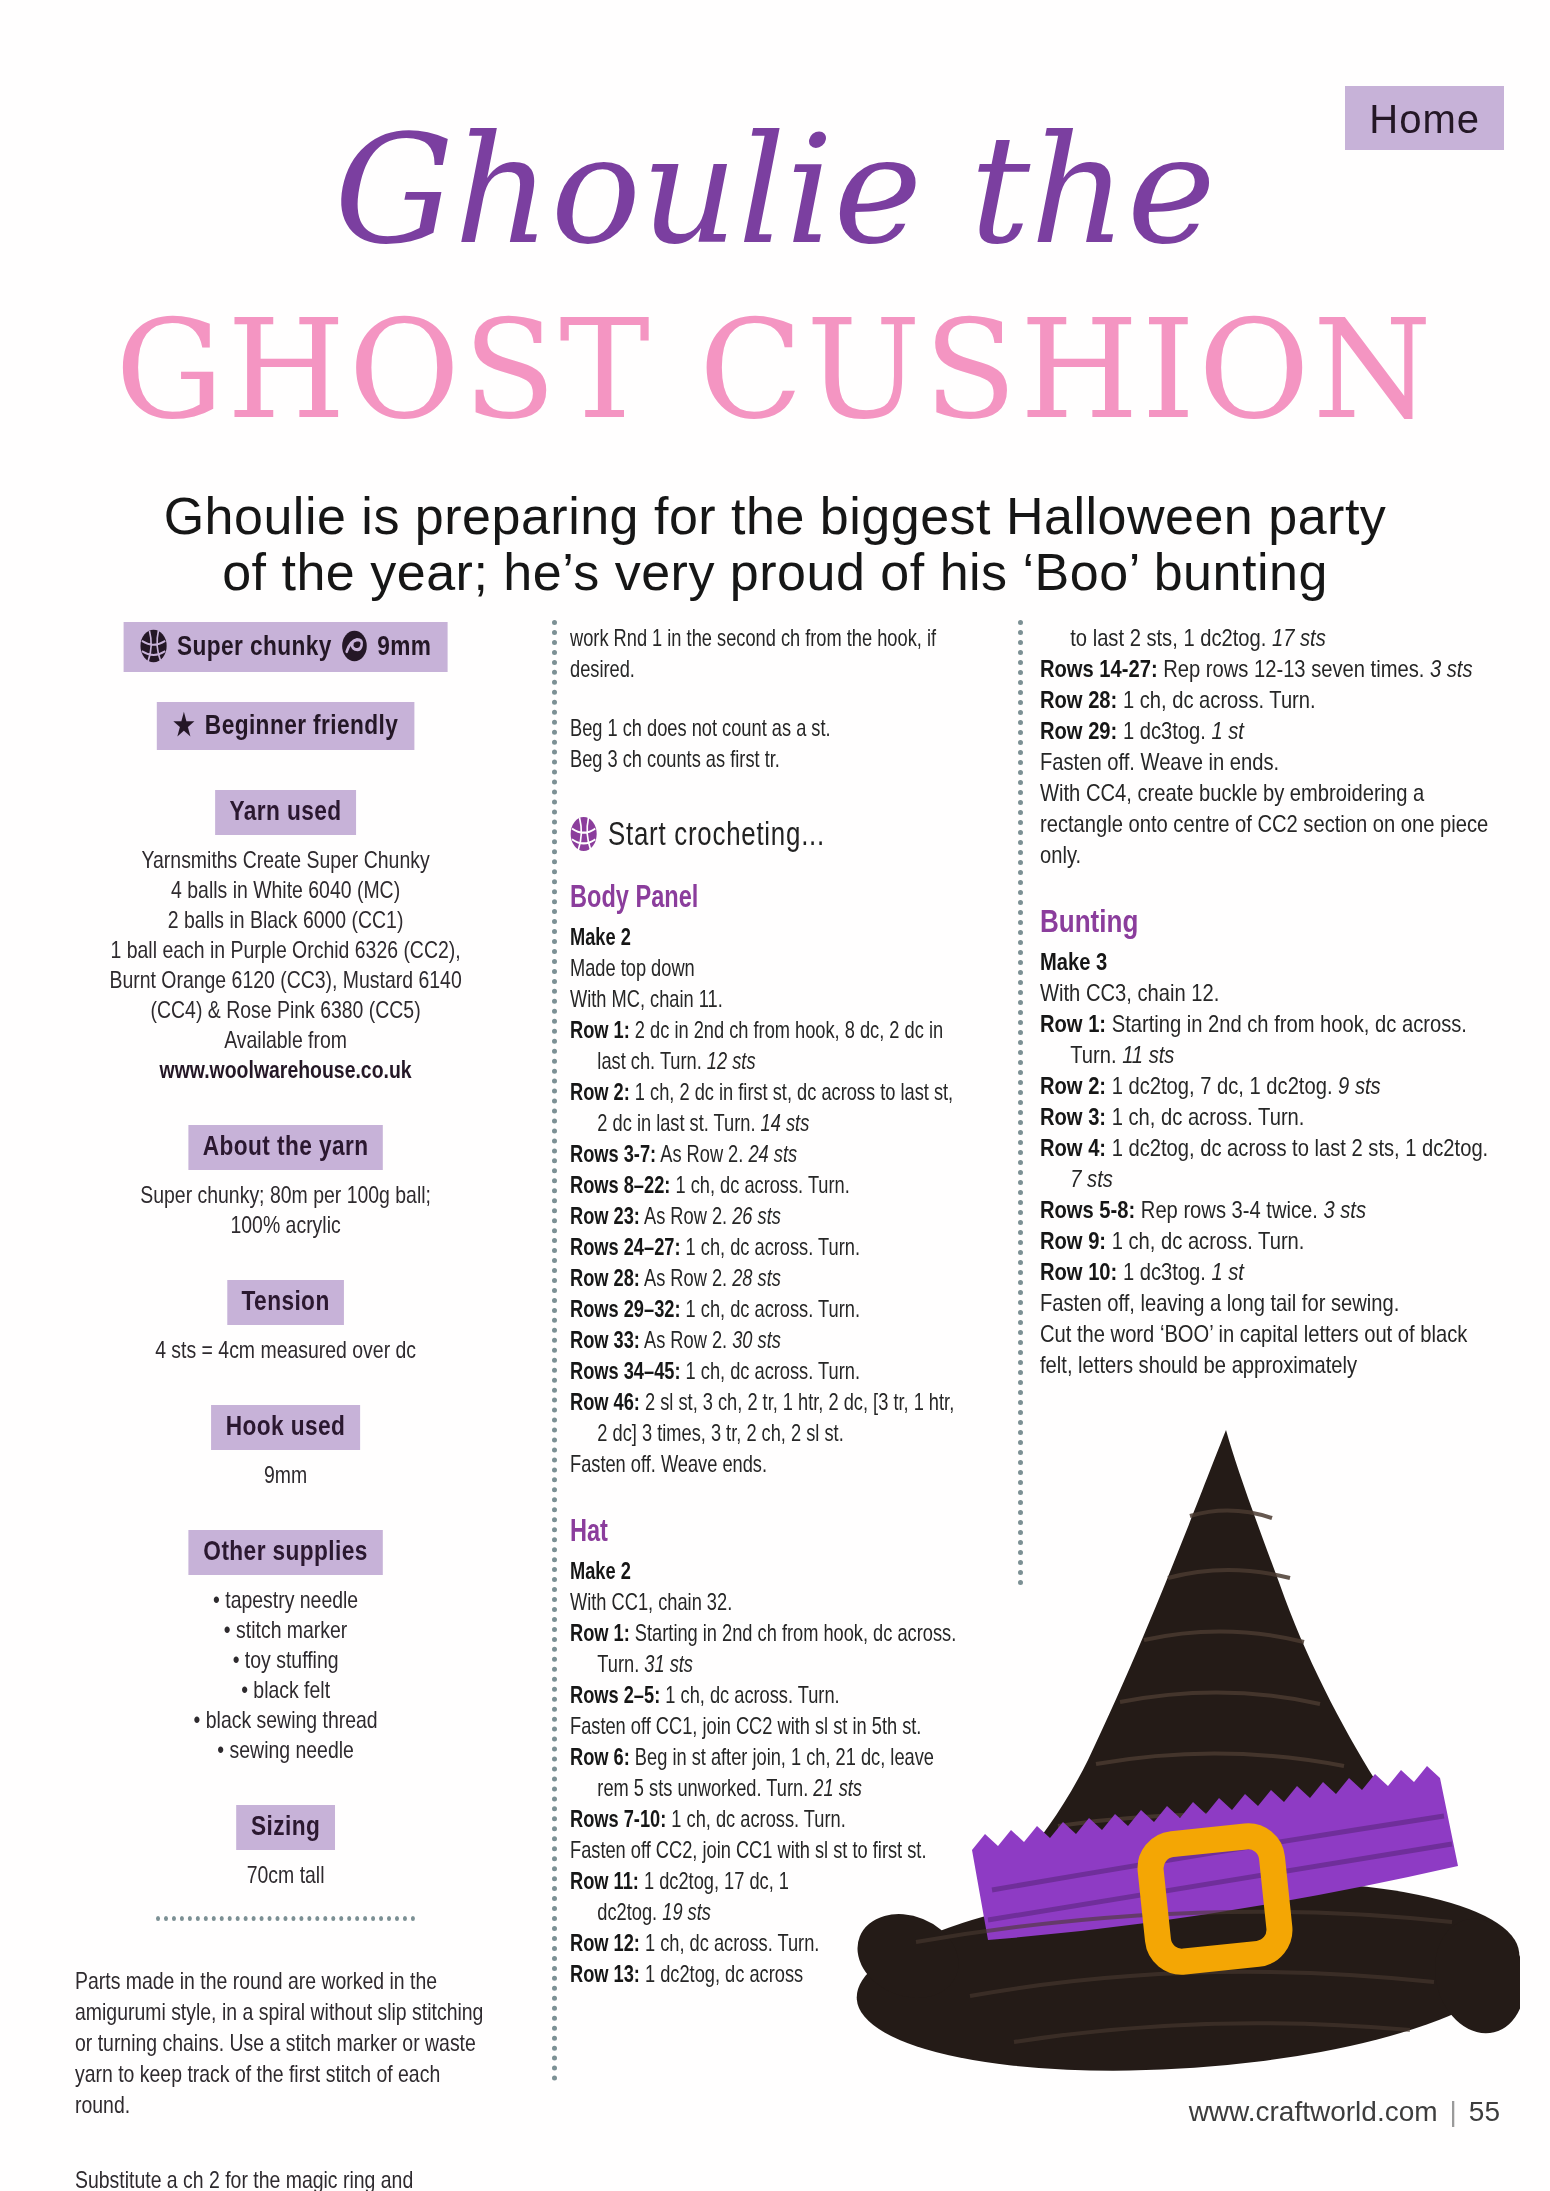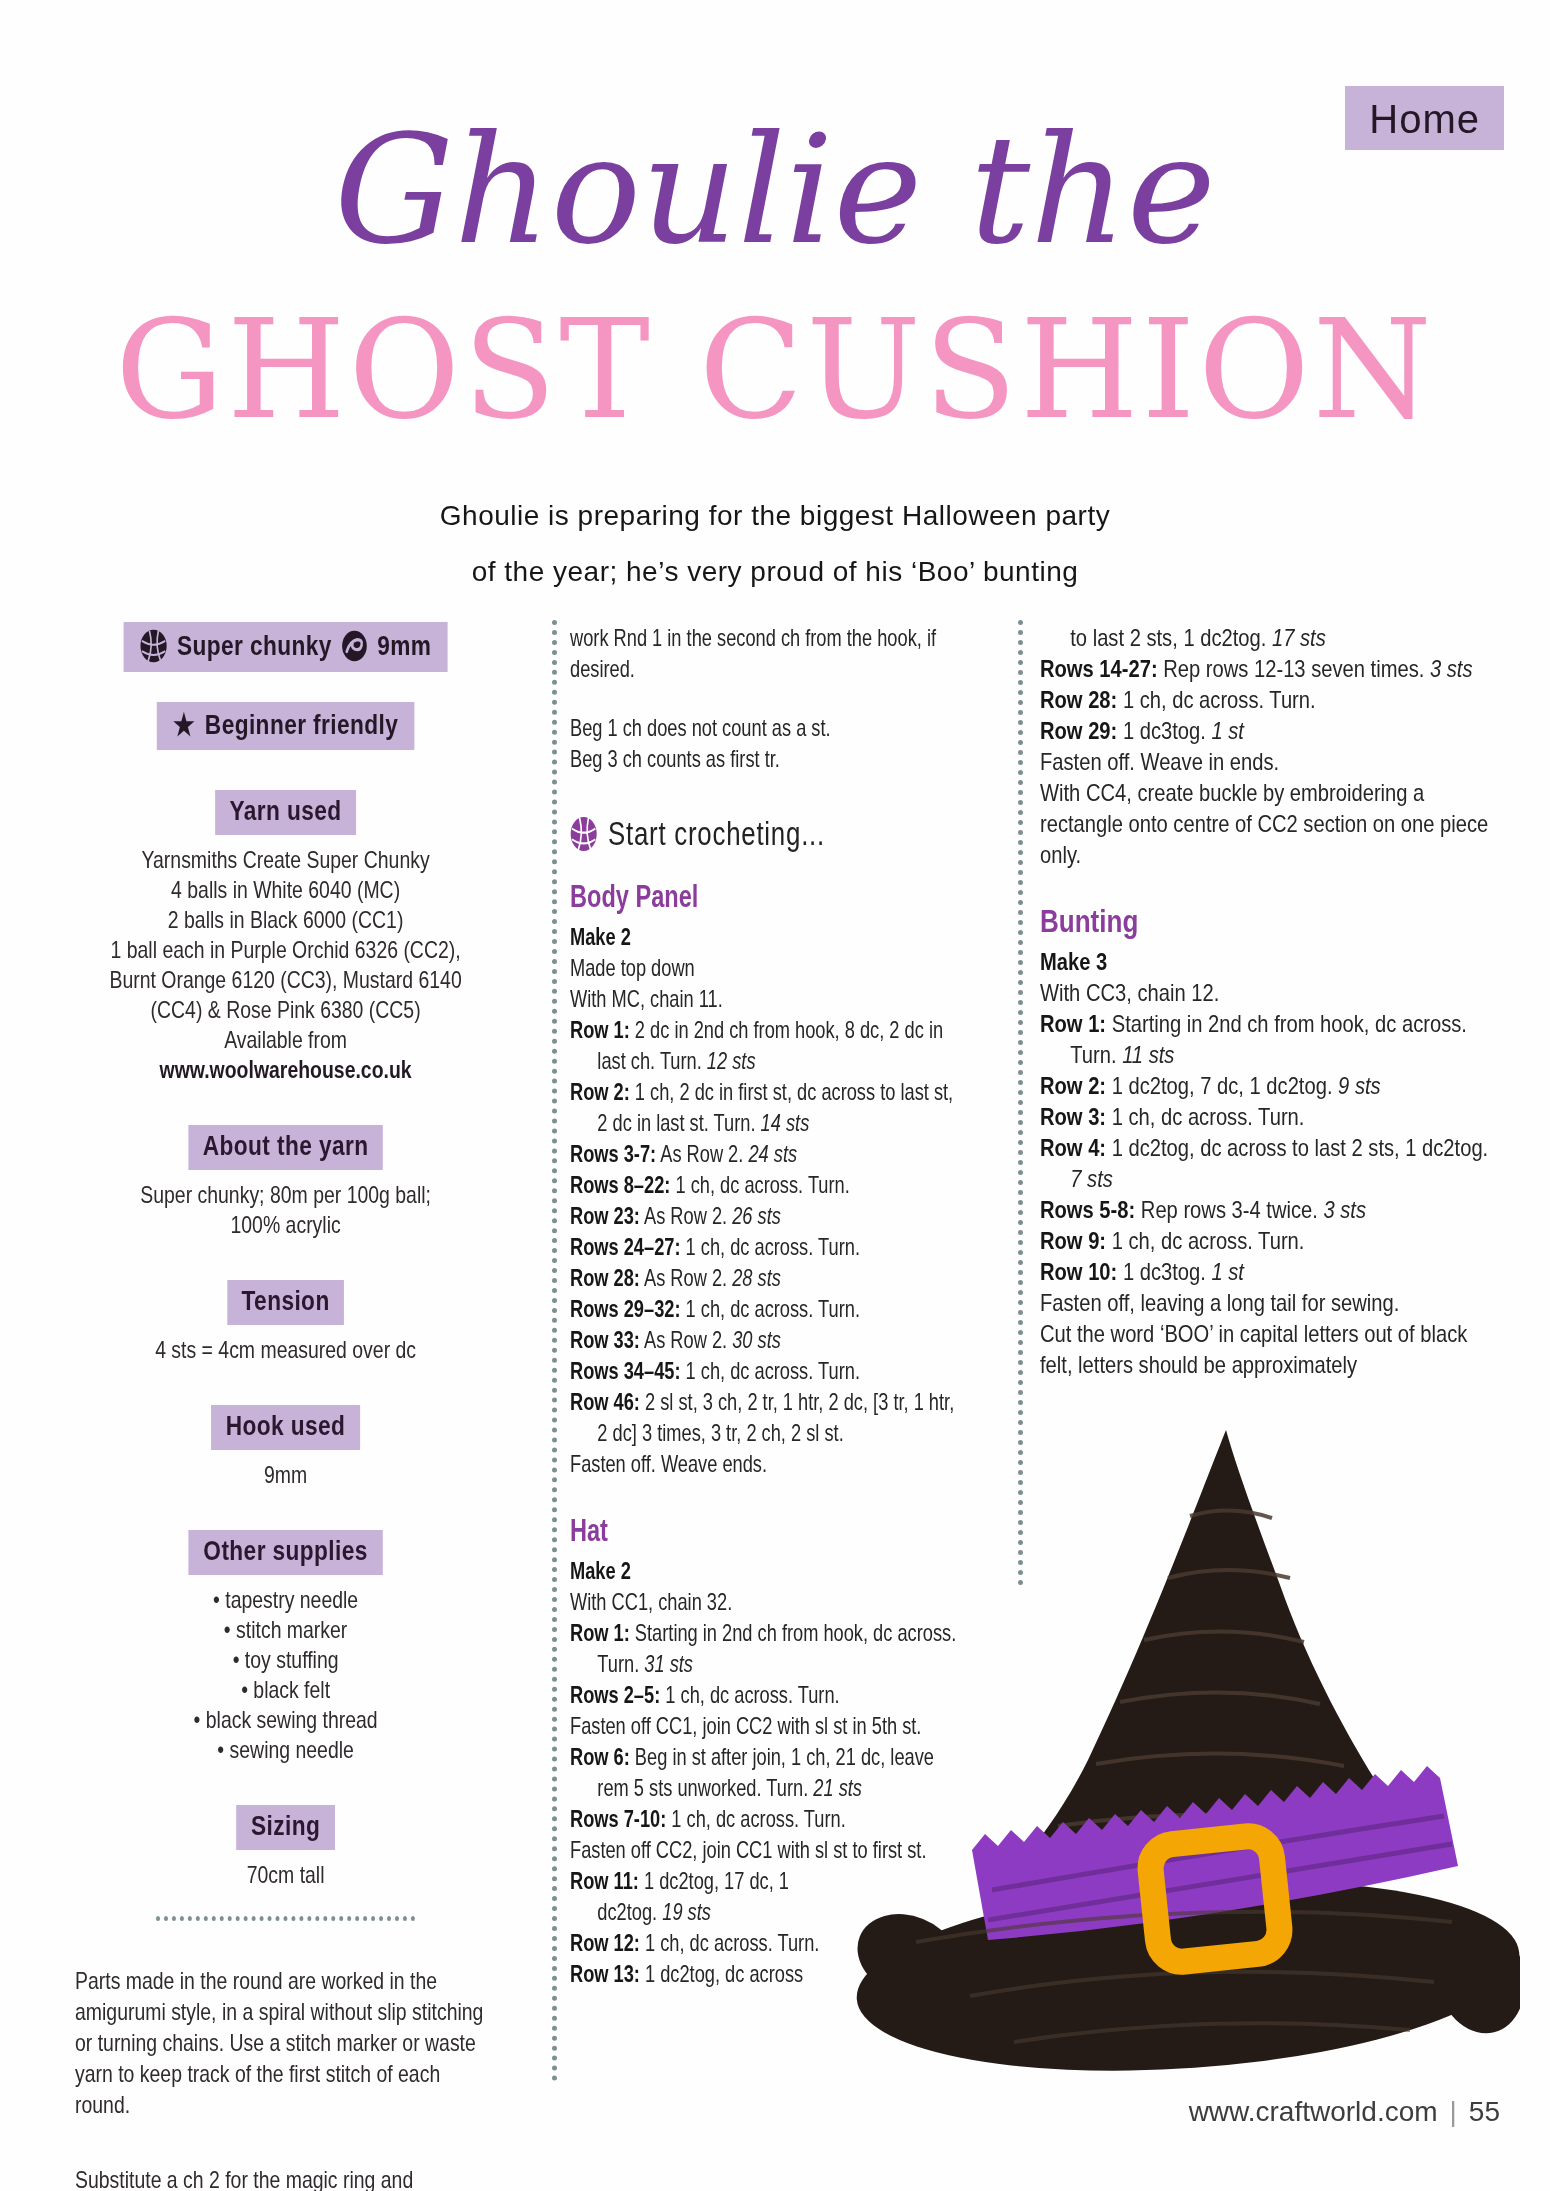--- a/index.html
+++ b/index.html
@@ -10,21 +10,21 @@
   
   .home-badge{position:absolute;top:86px;right:46px;background:#c7b2d8;color:#241726;
       font-size:40px;padding:11px 24px 8px;letter-spacing:1px;}
   .title-script{position:absolute;top:108px;left:0;width:100%;text-align:center;margin:0;
       font-family:"DejaVu Serif",serif;font-style:italic;font-weight:500;
       font-size:150px;line-height:1.1;color:#7b3fa0;}
   .title-main{position:absolute;top:296px;left:0;width:100%;text-align:center;margin:0;
       font-family:"DejaVu Serif",serif;font-weight:400;font-size:136px;line-height:1.1;
       letter-spacing:3px;color:#f495c2;white-space:nowrap;}
   .subtitle{position:absolute;top:488px;left:0;width:100%;margin:0;text-align:center;
-      font-size:28px;line-height:56px;color:#161616;letter-spacing:.5px;}
+      font-size:52px;line-height:56px;color:#161616;letter-spacing:.5px;}
 
   
   .col{position:absolute;top:622px;}
   .col1{left:75px;width:520px;transform:scaleX(.81);transform-origin:0 0;text-align:center;}
   .col2{left:570px;width:520px;transform:scaleX(.76);transform-origin:0 0;}
   .col3{left:1040px;width:540px;transform:scaleX(.84);transform-origin:0 0;}
 
   .vdiv{position:absolute;width:0;border-left:5px dotted #7c9094;}
   .vdiv1{left:552px;top:620px;height:1462px;}
   .vdiv2{left:1018px;top:620px;height:966px;}

